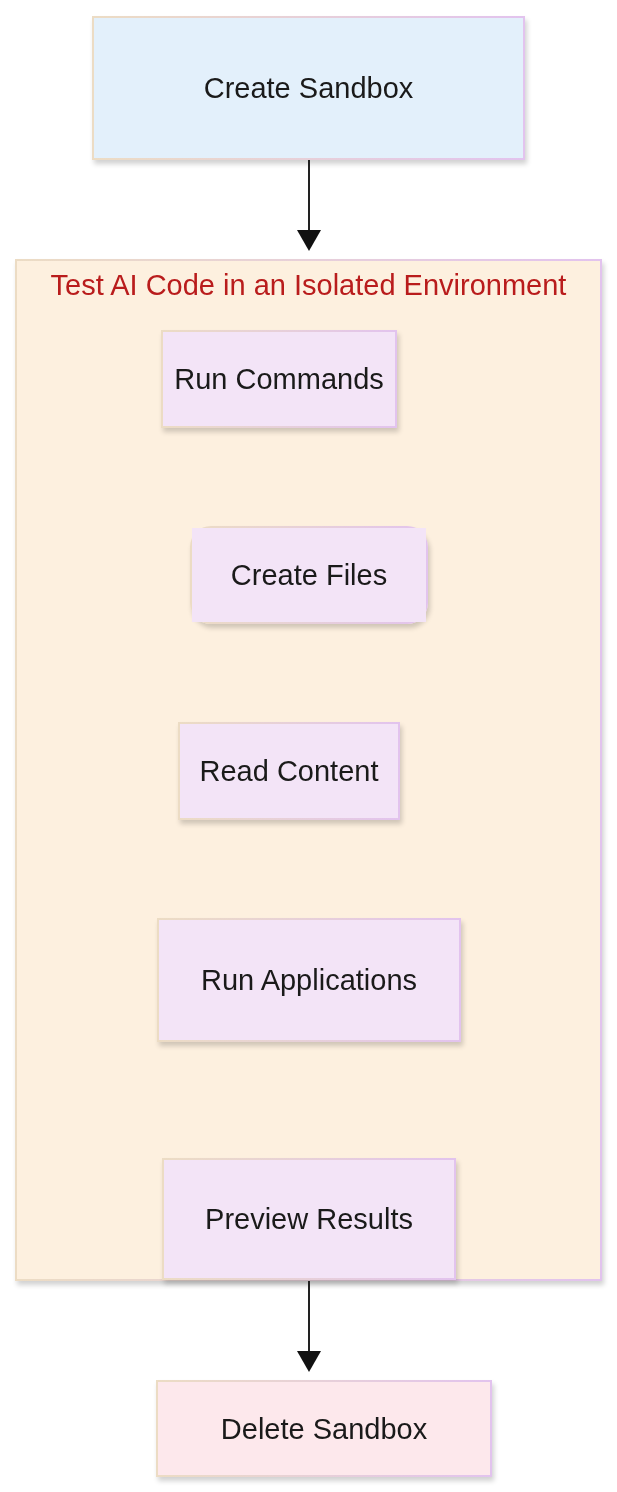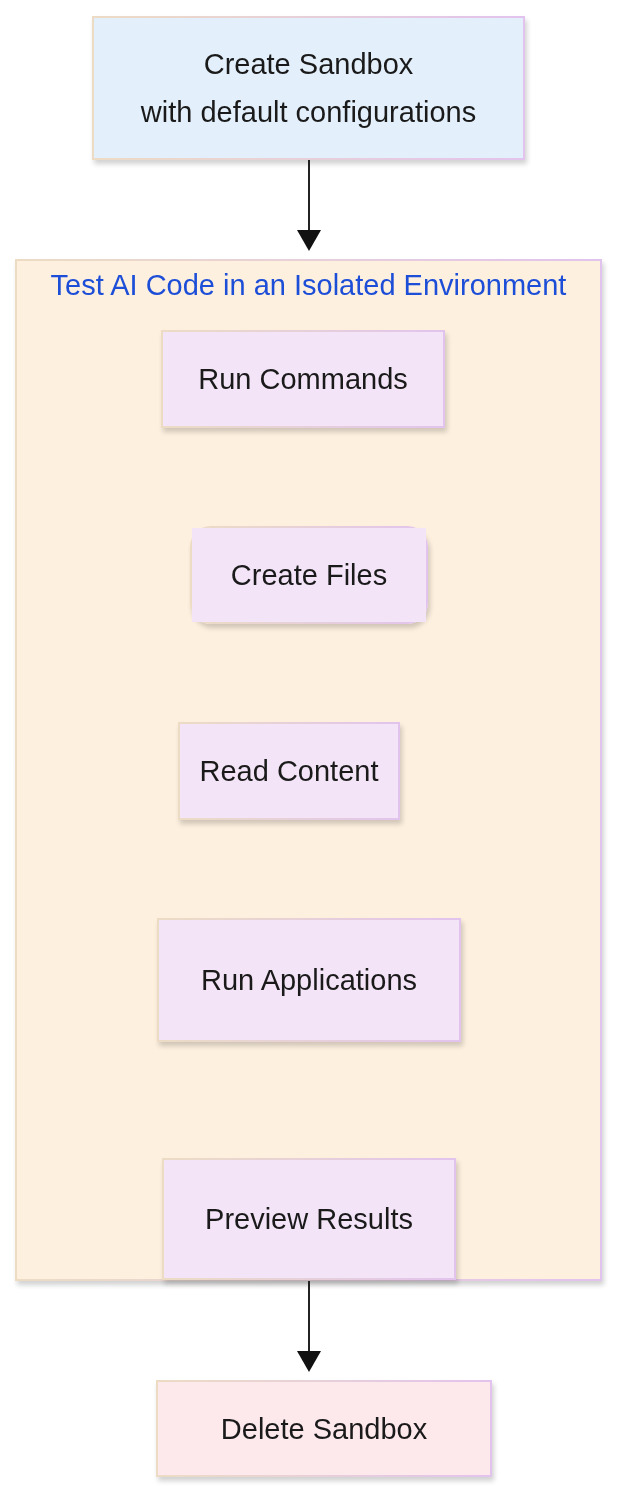--- a/index.html
+++ b/index.html
@@ -16,54 +16,53 @@
     display: flex; align-items: center; justify-content: center; text-align: center;
     font-size: 29px; line-height: 48px; color: #1a1a1a;
   }
   .blue  { background-color: #e3f0fb; }
   .peach { background-color: #fdf0df; }
   .lilac { background-color: #f3e4f7; }
   .pink  { background-color: #fde8ec; }
 
   .container-title {
     position: absolute; left: 0; right: 0; top: 6px;
-    text-align: center; font-size: 29px; line-height: 36px; color: #1d4ed8;
+    text-align: center; font-size: 29px; line-height: 36px; color: #b91c1c;
   }
   .arrow { position: absolute; width: 24px; }
   .arrow .shaft { position: absolute; left: 11px; width: 2px; background: #222; top: 0; }
   .arrow .head {
     position: absolute; left: 0; bottom: 0; width: 0; height: 0;
     border-left: 12px solid transparent; border-right: 12px solid transparent;
     border-top: 21px solid #111;
   }
 </style>
 </head>
 <body>
 
 <div class="grad-border" style="left:92px; top:16px; width:433px; height:144px;">
   <div class="inner blue">
     <div>
       <div>Create Sandbox</div>
-      <div>with default configurations</div>
     </div>
   </div>
 </div>
 
 <div class="arrow" style="left:297px; top:160px; height:91px;">
   <div class="shaft" style="height:72px;"></div>
   <div class="head"></div>
 </div>
 
 <div class="grad-border" style="left:15px; top:259px; width:587px; height:1022px;">
   <div class="inner peach" style="position:relative; display:block;">
     <div class="container-title">Test AI Code in an Isolated Environment</div>
   </div>
 </div>
 
-<div class="grad-border" style="left:161px; top:330px; width:284px; height:98px;">
+<div class="grad-border" style="left:161px; top:330px; width:236px; height:98px;">
   <div class="inner lilac">Run Commands</div>
 </div>
 
 <div class="grad-border" style="left:190px; top:526px; width:238px; height:98px;border-radius:21px;">
   <div class="inner lilac">Create Files</div>
 </div>
 
 <div class="grad-border" style="left:178px; top:722px; width:222px; height:98px;">
   <div class="inner lilac">Read Content</div>
 </div>

